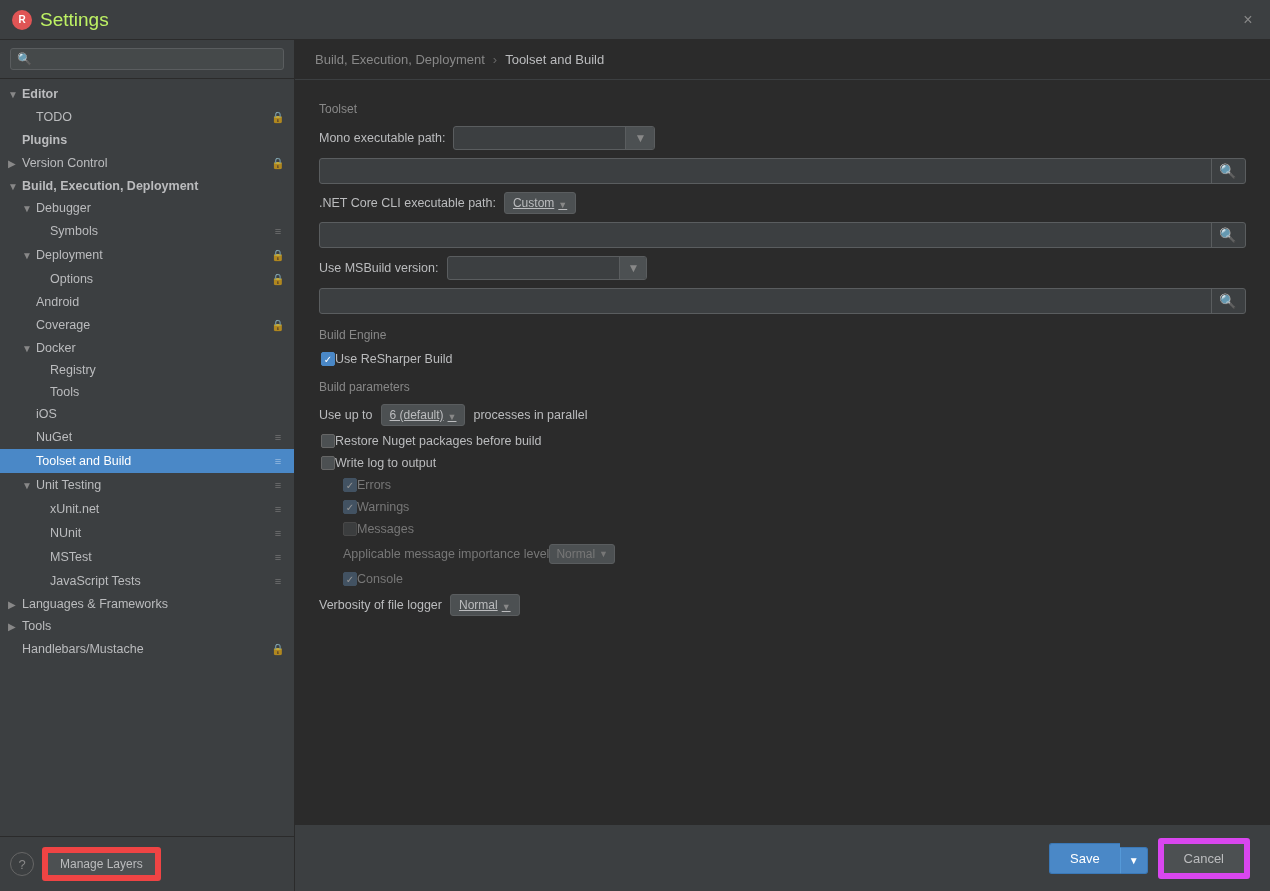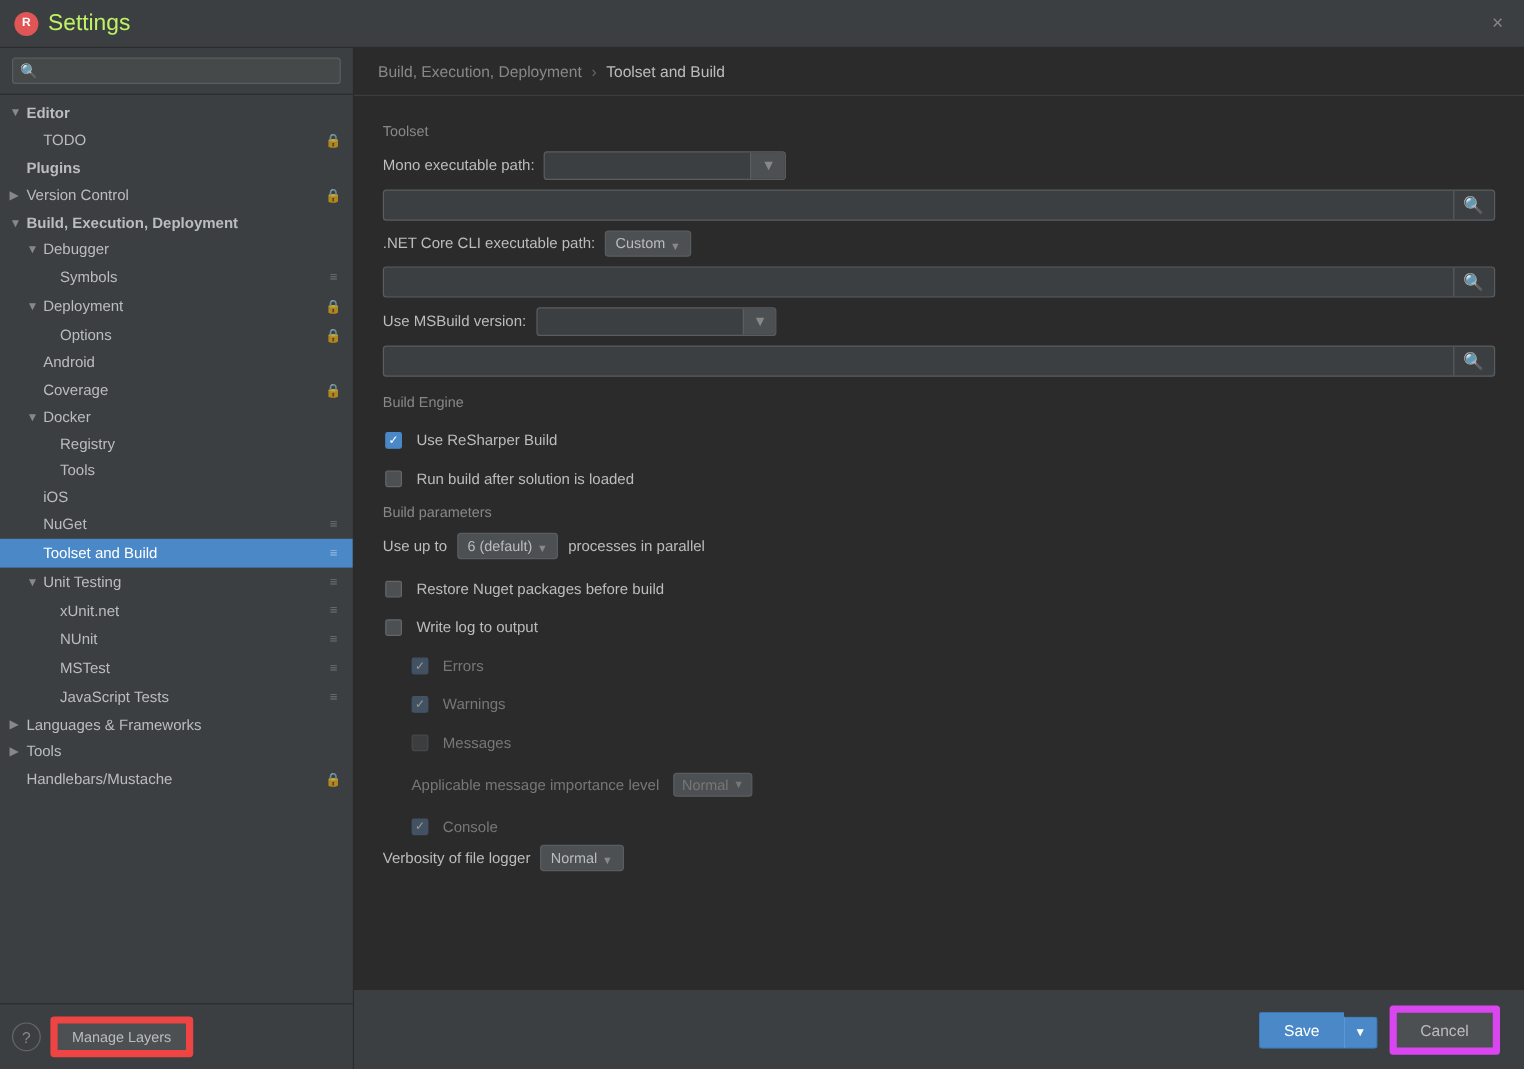--- a/index.html
+++ b/index.html
@@ -255,20 +255,21 @@
       background: #4c5052;
       border: 1px solid #5a5d5f;
       border-radius: 3px;
       padding: 3px 8px;
       color: #bbbcbe;
       cursor: pointer;
       font-size: 12px;
       display: flex;
       align-items: flex-end;
       gap: 4px;
+      text-decoration: underline;
     }
     .dropdown-btn .arrow-down { font-size: 9px; color: #888; }
 
     .full-path-row {
       margin-bottom: 8px;
       background: #3c3f41;
       border: 1px solid #5a5d5f;
       border-radius: 3px;
       display: flex;
       align-items: center;
@@ -291,24 +292,23 @@
     }
 
     .separator-section {
       margin-top: 14px;
       margin-bottom: 8px;
     }
 
     .checkbox-row {
       display: flex;
       align-items: center;
-      gap: 12px;
+      gap: 0;
       margin-bottom: 8px;
       padding-left: 2px;
-      margin-top: 18px;
     }
     .checkbox-row.indent1 { padding-left: 24px; }
 
     .cb {
       width: 14px;
       height: 14px;
       border: 1px solid #666;
       border-radius: 2px;
       background: #4c5052;
       display: flex;
@@ -651,24 +651,20 @@
 
       <div class="separator-section">
         <div class="section-label">Build Engine</div>
       </div>
 
       <div class="checkbox-row">
         <div class="cb checked"></div>
         <span class="cb-label">Use ReSharper Build</span>
       </div>
 
-      <div class="checkbox-row">
-        <div class="cb"></div>
-        <span class="cb-label">Run build after solution is loaded</span>
-      </div>
 
       <div class="separator-section">
         <div class="section-label">Build parameters</div>
       </div>
 
       <div class="parallel-row">
         <span class="form-label">Use up to</span>
         <button class="dropdown-btn">
           <span>6 (default)</span>
           <span class="arrow-down">▼</span>

